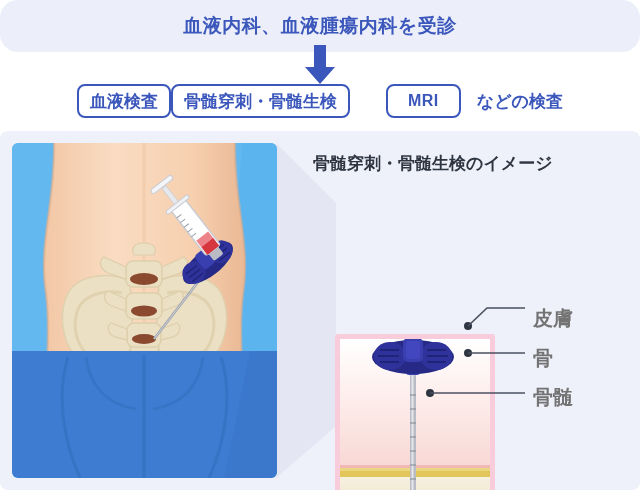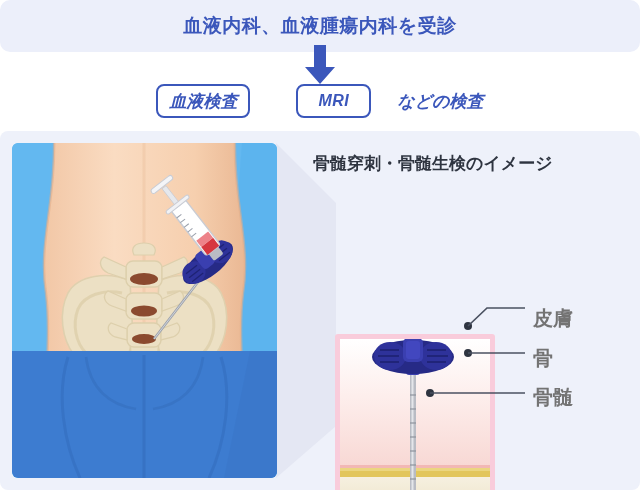--- a/index.html
+++ b/index.html
@@ -24,21 +24,21 @@
   }
 
   
   .header-band {
     position: absolute;
     left: 0;
     top: 0;
     width: 640px;
     height: 52px;
     background: #eceffa;
-    border-radius: 10px;
+    border-radius: 18px;
     display: flex;
     align-items: center;
     justify-content: center;
   }
   .header-title {
     font-size: 19px;
     font-weight: 700;
     color: #3b57bb;
     letter-spacing: 0.5px;
     white-space: nowrap;
@@ -56,22 +56,20 @@
   
   .exam-row {
     position: absolute;
     left: 0;
     top: 80px;
     width: 640px;
     height: 42px;
     display: flex;
     align-items: center;
     justify-content: center;
-    gap: 10px;
-    font-style: italic;
   }
   .exam-box {
     border: 2px solid #3b57bb;
     border-radius: 8px;
     color: #3b57bb;
     font-size: 17px;
     font-weight: 700;
     height: 34px;
     display: flex;
     align-items: center;
@@ -173,20 +171,23 @@
 
   <div class="arrow-wrap">
     <svg width="34" height="40" viewBox="0 0 34 40">
       <polygon points="11,0 23,0 23,22 32,22 17,39 2,22 11,22" fill="#3b57bb"></polygon>
     </svg>
   </div>
 
   <div class="exam-row">
     <div class="exam-box">
       <span>血液検査</span>
+    </div>
+    <div class="exam-box">
+      <span>骨髄穿刺・骨髄生検</span>
     </div>
     <div class="exam-box mri">
       <span>MRI</span>
     </div>
     <div class="exam-tail">などの検査</div>
   </div>
 
   <div class="main-area">
 
     <svg class="connector" viewBox="0 0 60 335" preserveAspectRatio="none">

